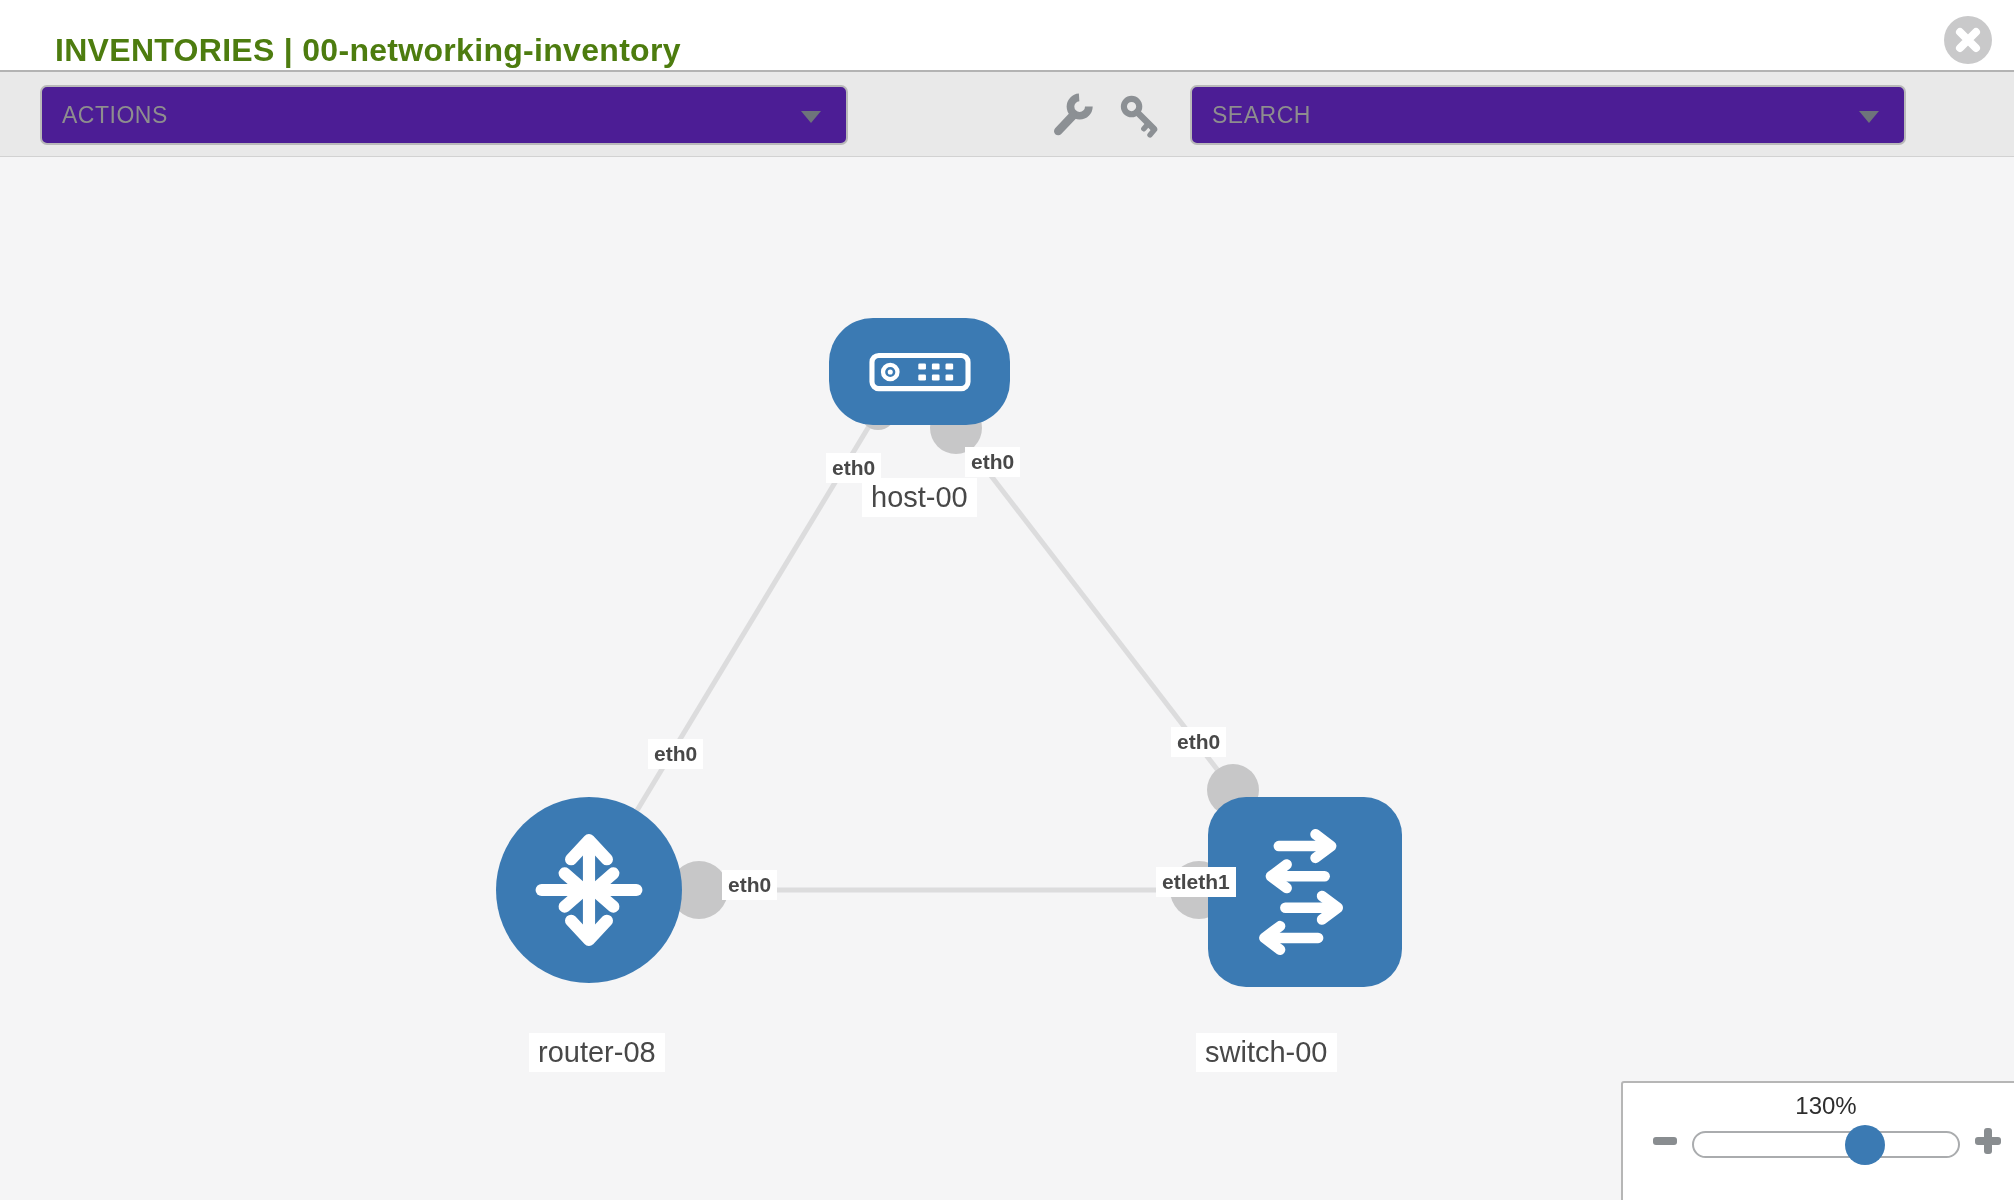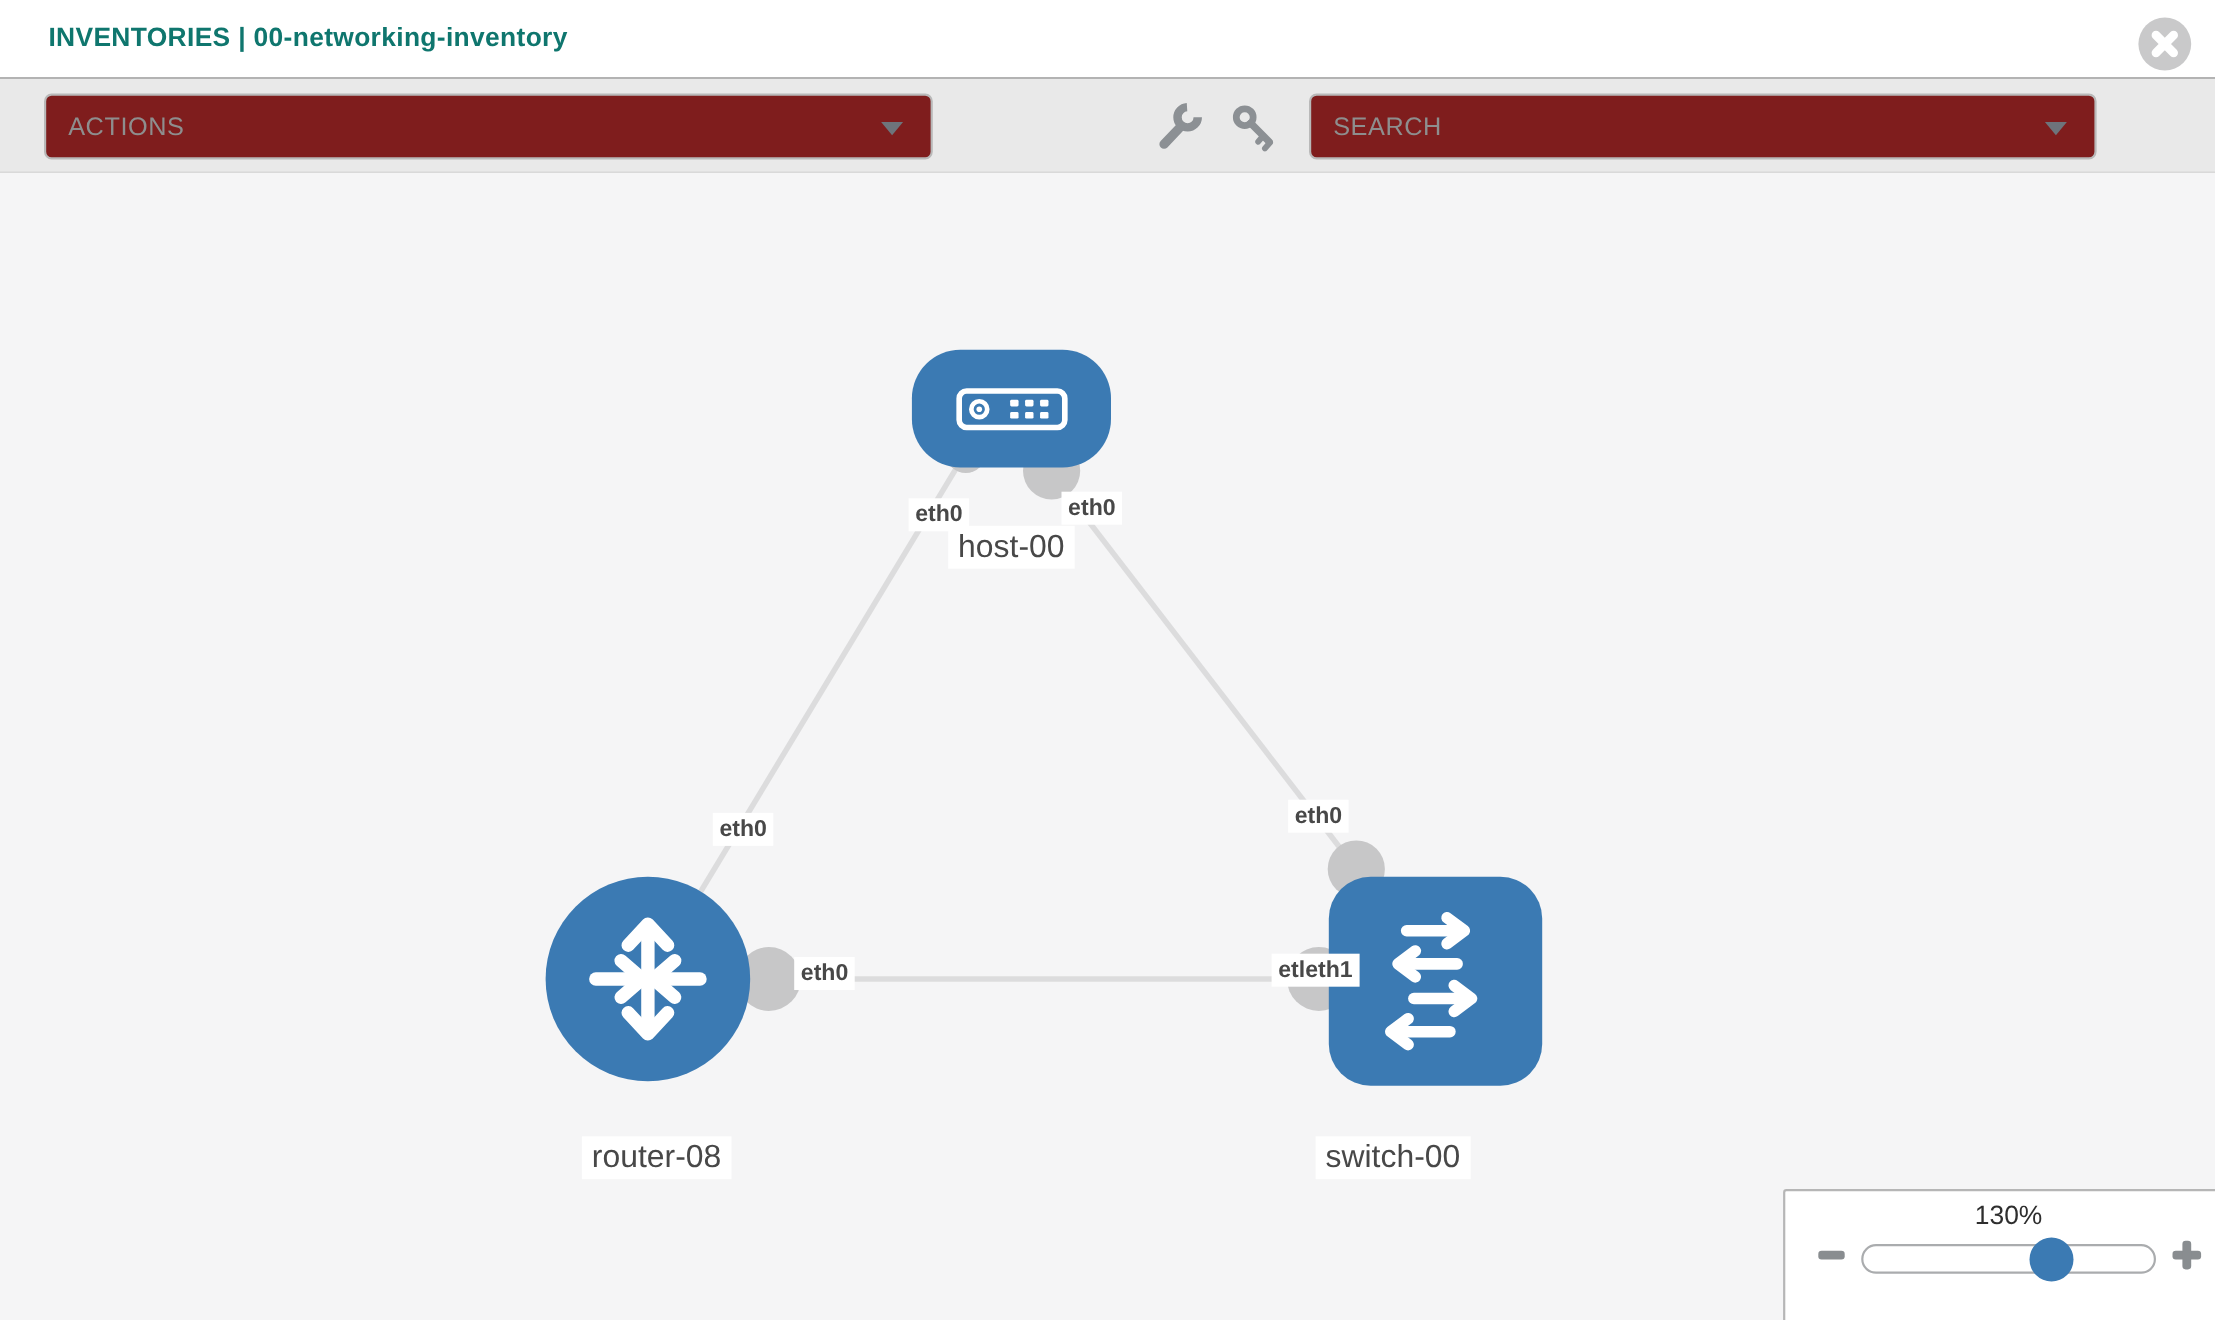--- a/index.html
+++ b/index.html
@@ -2,30 +2,30 @@
 <html><head>
 <meta charset="utf-8">
 <style>
   html,body{margin:0;padding:0;background:#fff;}
   .screen{position:relative;width:2014px;height:1200px;overflow:hidden;
           background:#f5f5f6;font-family:"Liberation Sans",sans-serif;}
 
   
   .titlebar{position:absolute;top:0;left:0;right:0;height:70px;background:#ffffff;
             border-bottom:2px solid #b3b3b3;z-index:6;}
-  .page-title{position:absolute;left:40px;top:17px;margin:4px;font-size:24px;font-weight:bold;
-              color:#0f766e;letter-spacing:.3px;white-space:nowrap;}
+  .page-title{position:absolute;left:40px;top:17px;margin:15px;font-size:32px;font-weight:bold;
+              color:#4d7c0f;letter-spacing:.3px;white-space:nowrap;}
   .close-btn{position:absolute;right:22px;top:16px;width:48px;height:48px;border:none;
              border-radius:50%;background:#c9c9ca;cursor:pointer;padding:0;}
   .close-btn svg{display:block;margin:auto;}
 
   
   .toolbar{position:absolute;top:72px;left:0;right:0;height:84px;background:#e9e9e9;
            border-bottom:1px solid #d2d2d2;z-index:6;}
-  .select{position:absolute;top:13px;height:60px;box-sizing:border-box;background:#7f1d1d;
+  .select{position:absolute;top:13px;height:60px;box-sizing:border-box;background:#4c1d95;
           border:2px solid #b9b9b9;border-radius:7px;color:#8e8e8e;font-size:23px;
           line-height:56px;padding-left:20px;letter-spacing:.5px;cursor:pointer;}
   .select-actions{left:40px;width:808px;}
   .select-search{left:1190px;width:716px;}
   .caret{position:absolute;right:25px;top:24px;width:0;height:0;
          border-left:10px solid transparent;border-right:10px solid transparent;
          border-top:12px solid #6e747b;}
   .tool-icon-btn{position:absolute;top:20px;width:48px;height:48px;background:none;border:none;
                  padding:0;cursor:pointer;}
   .btn-wrench{left:1048px;}

